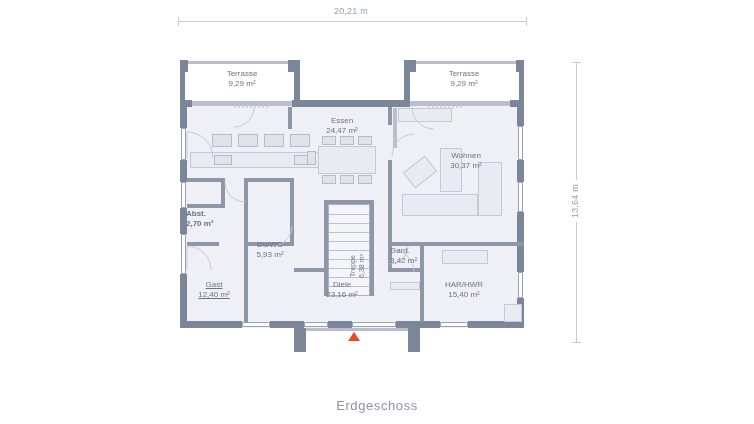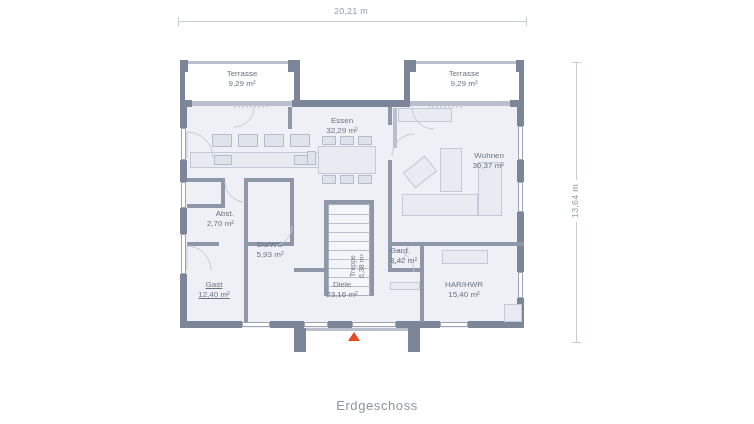--- a/index.html
+++ b/index.html
@@ -348,30 +348,30 @@
       <span class="ar">9,29 m²</span>
     </div>
 
     <div class="room" style="left:238px; top:9px; width:100px;">
       <span class="nm">Terrasse</span>
       <span class="ar">9,29 m²</span>
     </div>
 
     <div class="room" style="left:126px; top:56px; width:80px;">
       <span class="nm">Essen</span>
-      <span class="ar">32,29 m²</span>
-    </div>
-
-    <div class="room" style="left:252px; top:91px; width:76px;text-align:right;">
+      <span class="ar">24,47 m²</span>
+    </div>
+
+    <div class="room" style="left:252px; top:91px; width:76px;">
       <span class="nm">Wohnen</span>
       <span class="ar">30,37 m²</span>
     </div>
 
 
-    <div class="room" style="left:22px; top:149px; width:36px; text-align:right;">
+    <div class="room" style="left:10px; top:149px; width:36px; text-align:left;font-weight:bold;">
       <span class="nm">Abst.</span>
       <span class="ar">2,70 m²</span>
     </div>
 
     <div class="room" style="left:74px; top:180px; width:40px;">
       <span class="nm">Du/WC</span>
       <span class="ar">5,93 m²</span>
     </div>
 
     <div class="room" style="left:10px; top:220px; width:56px;text-decoration:underline;">

